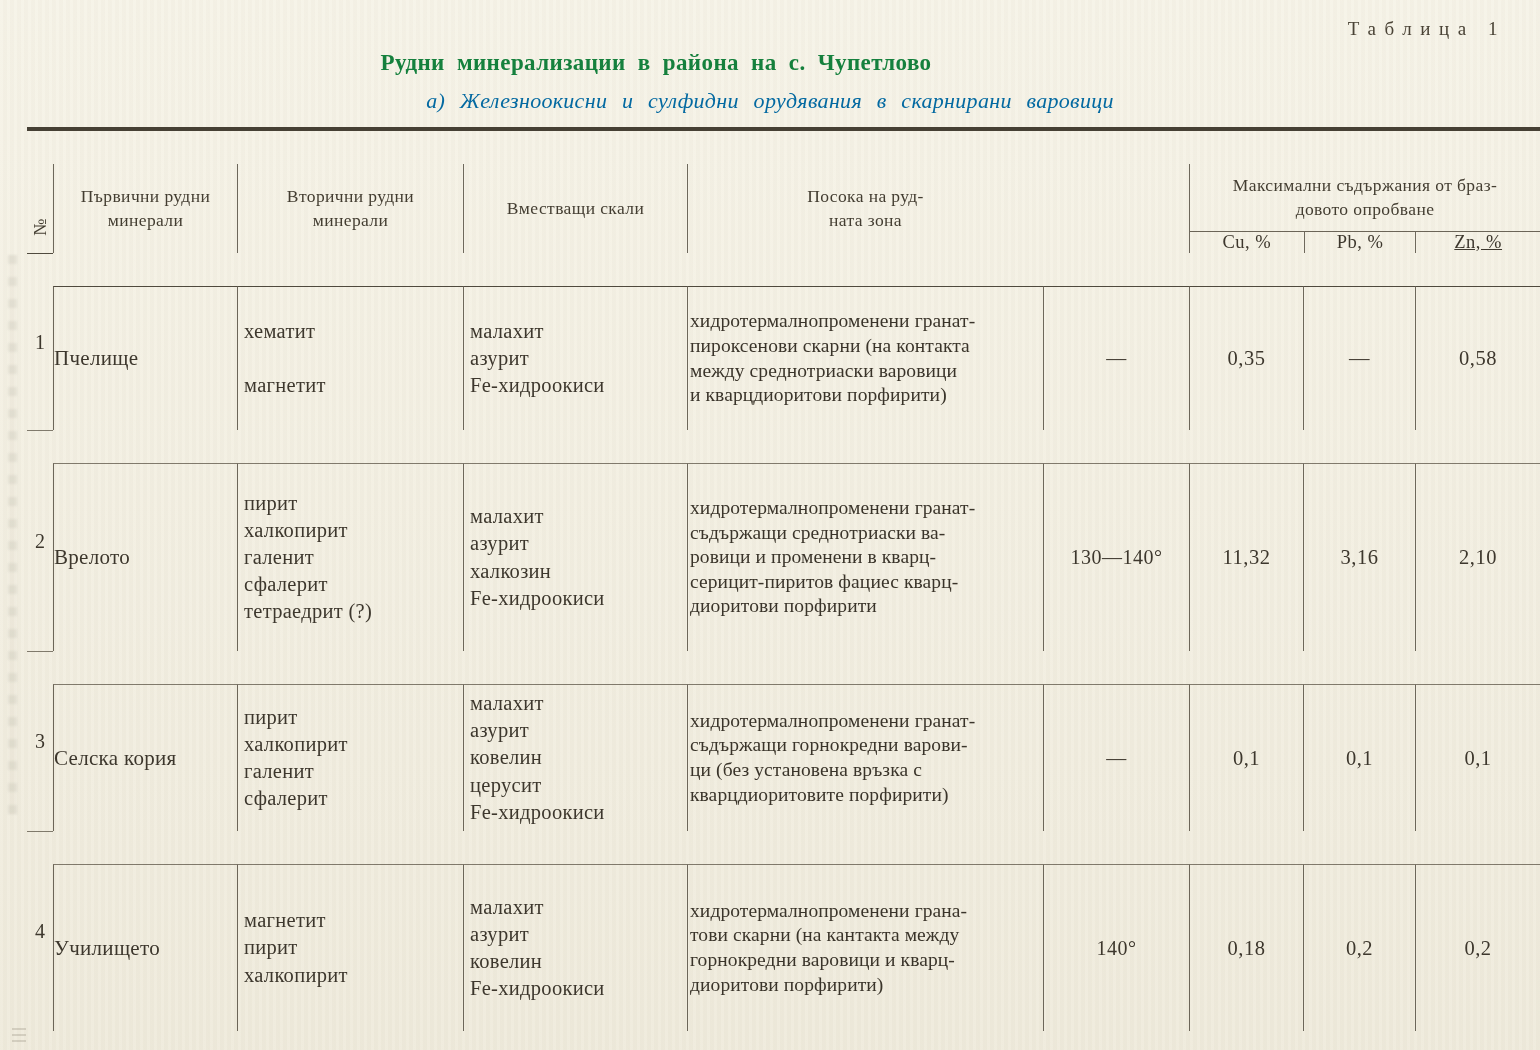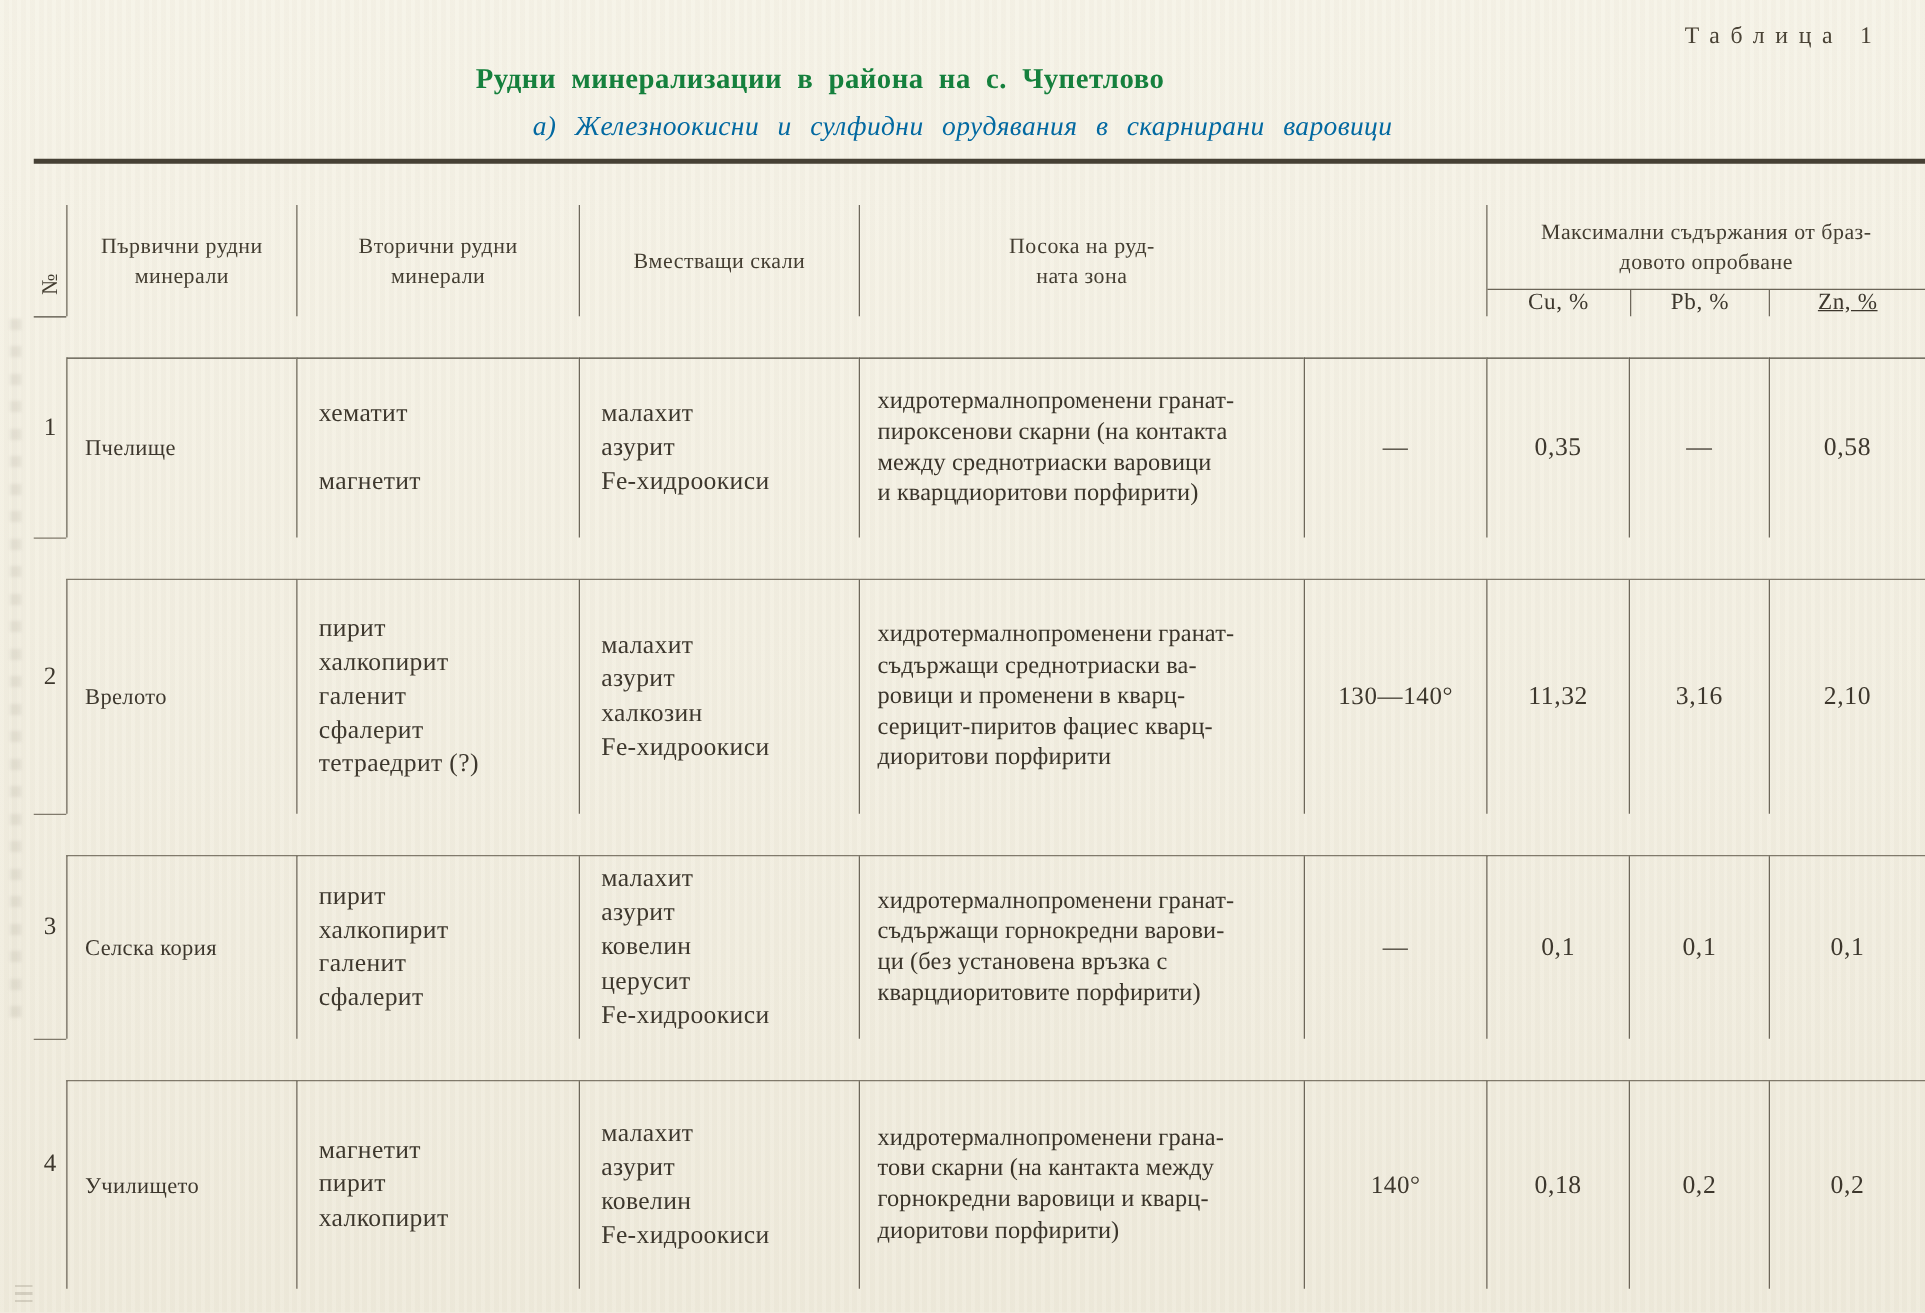--- a/index.html
+++ b/index.html
@@ -70,24 +70,24 @@
   }
   .group-bottom{flex:1;display:flex;}
   .sub{
     display:flex;align-items:center;justify-content:center;box-sizing:border-box;
     font-size:18.5px;letter-spacing:0.5px;
   }
   .sub-cu{width:114px;}
   .sub-pb{width:112px;border-left:1px solid var(--line);}
   .sub-zn{width:125px;border-left:1px solid var(--line);text-decoration:underline;}
   .num{font-size:20px;}
-  .site{justify-content:flex-start;padding-left:14px;font-size:18px;letter-spacing:0.3px;}
-  .min{justify-content:flex-start;padding-left:17px;font-size:20.5px;line-height:1.32;letter-spacing:0.3px;}
+  .site{justify-content:flex-start;font-size:21px;letter-spacing:0.3px;}
+  .min{justify-content:flex-start;padding-left:6px;font-size:20.5px;line-height:1.32;letter-spacing:0.3px;}
   .host{
-    justify-content:flex-start;text-align:left;padding-left:14px;padding-right:2px;
+    justify-content:flex-start;text-align:left;padding-left:2px;padding-right:2px;
     font-size:19.5px;line-height:1.26;letter-spacing:0.1px;font-weight:500;color:#3a342a;
   }
   .dir{font-size:20px;letter-spacing:0.5px;}
   .val{font-size:20.5px;letter-spacing:0.5px;}
 </style>
 </head>
 <body>
 
 <div class="paper-texture"></div>
 <div class="margin-artifact"></div>

